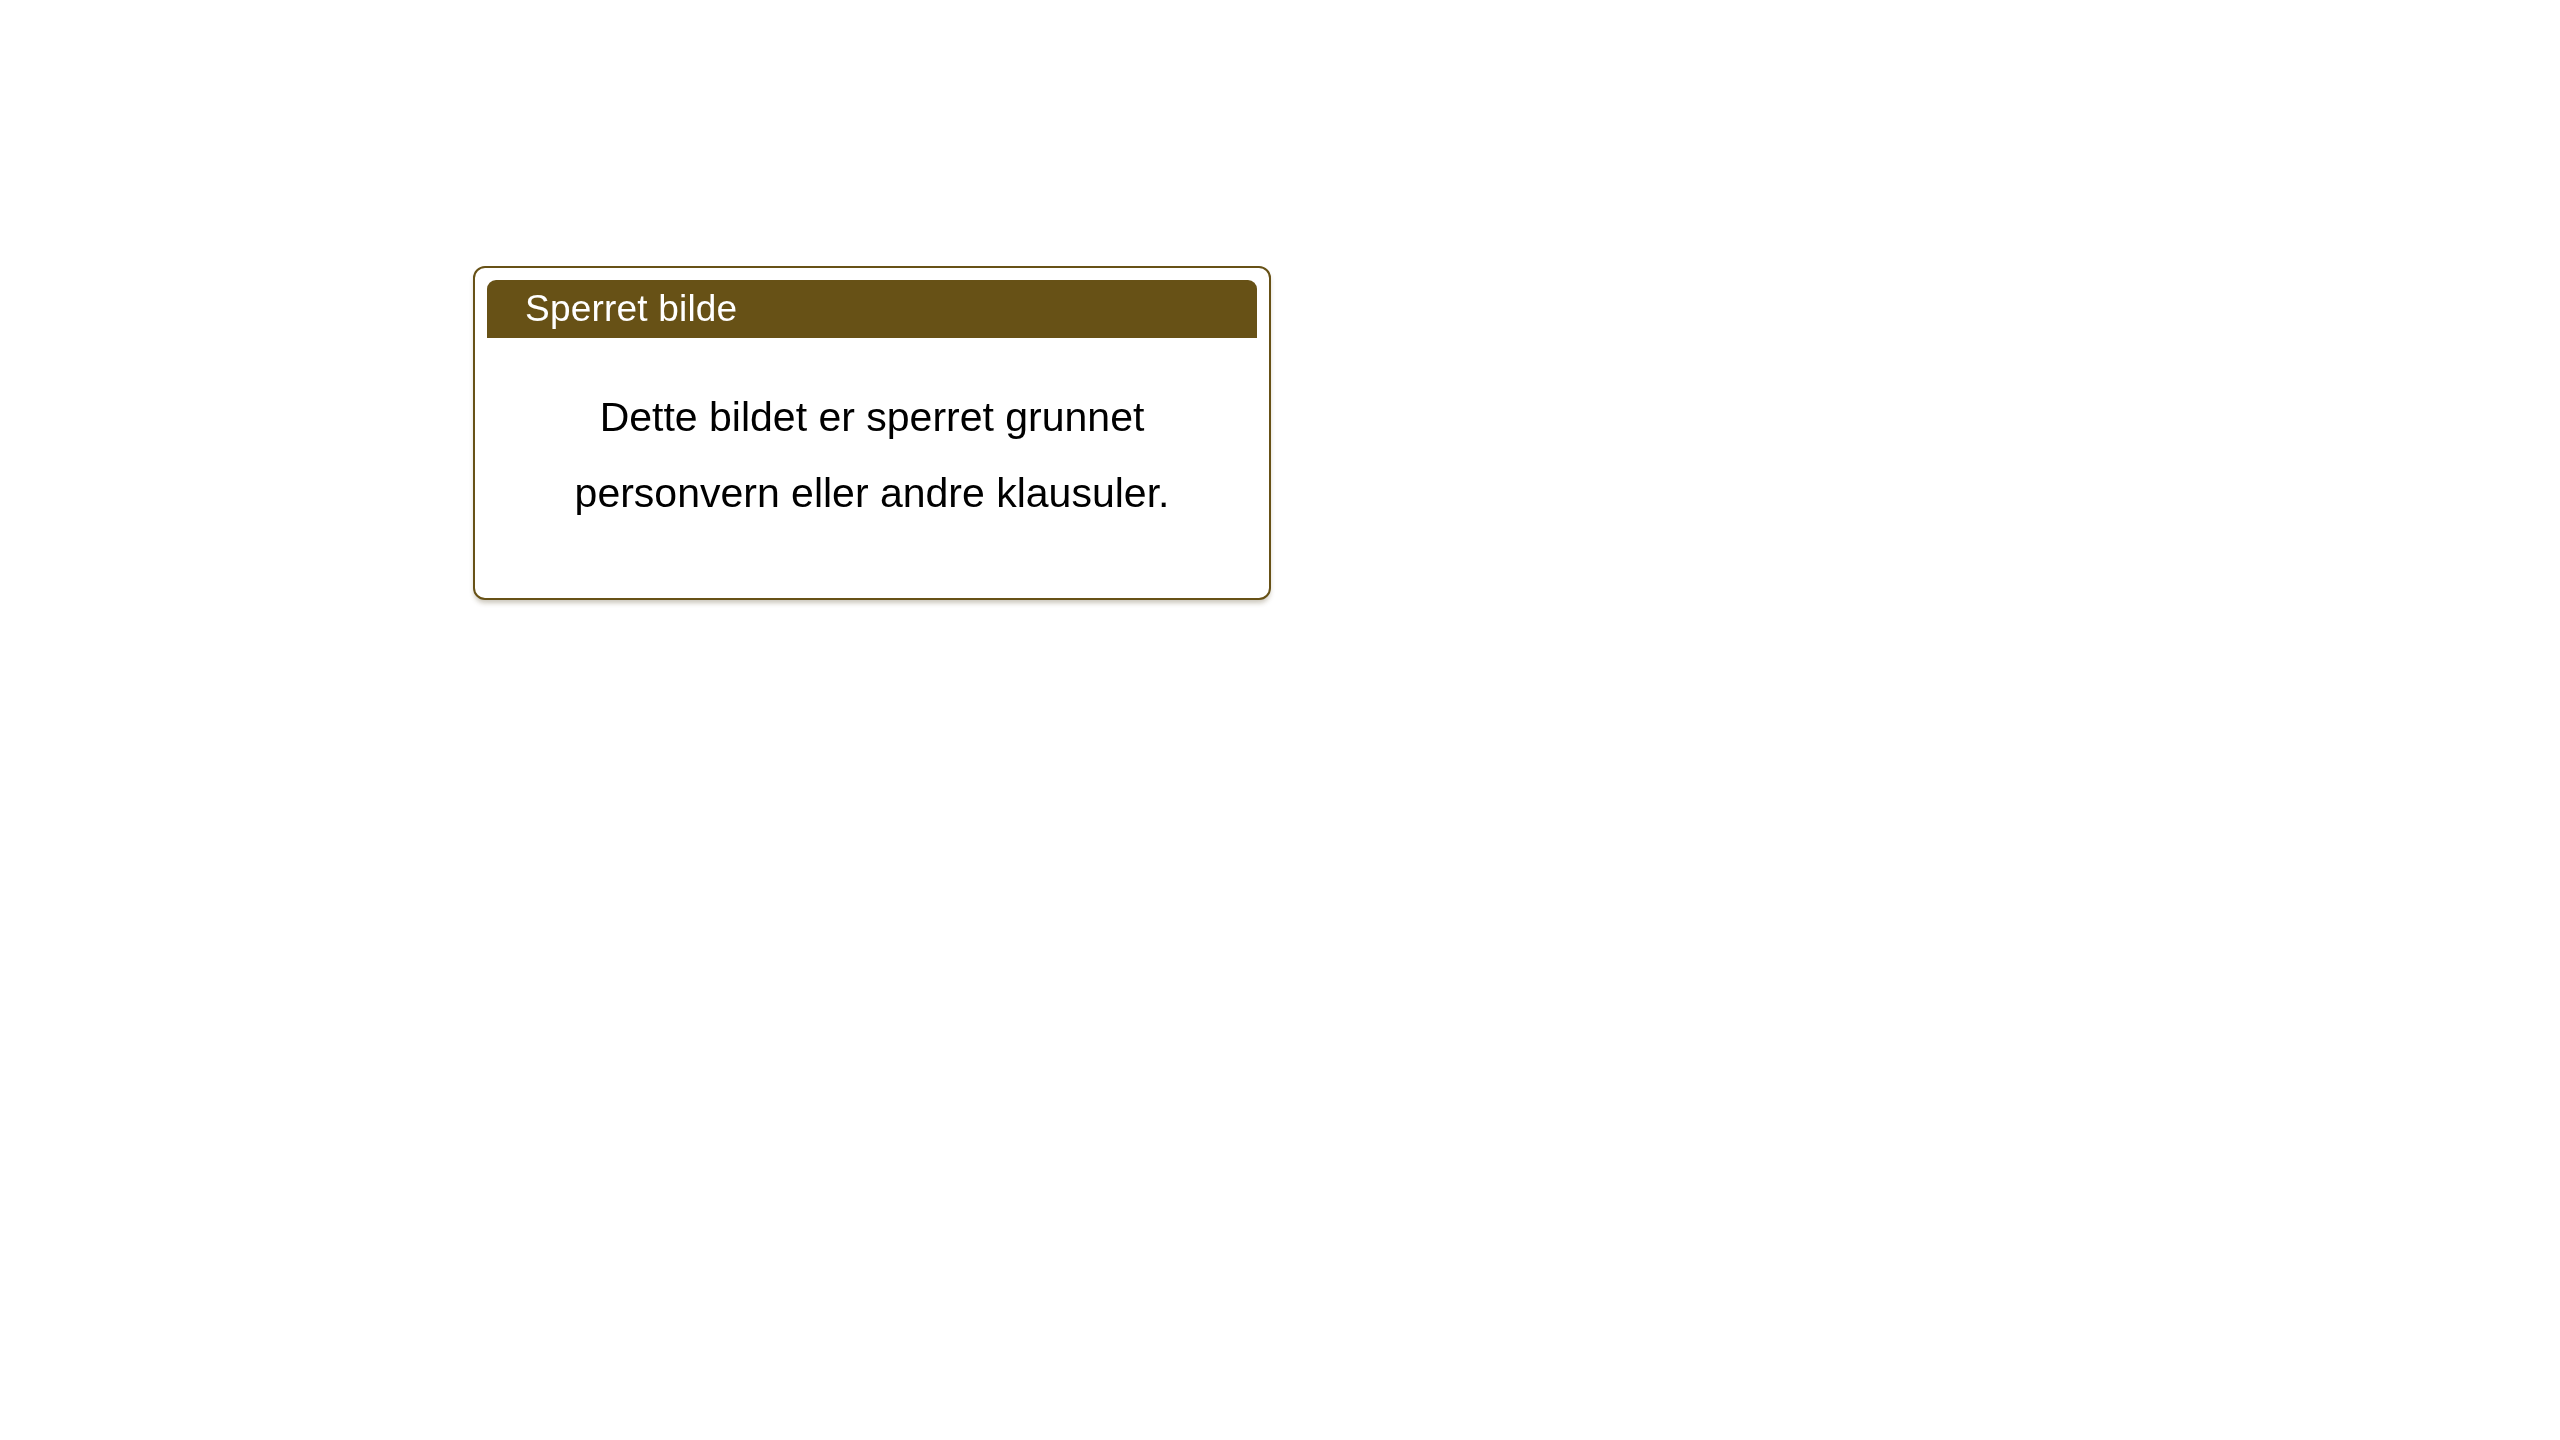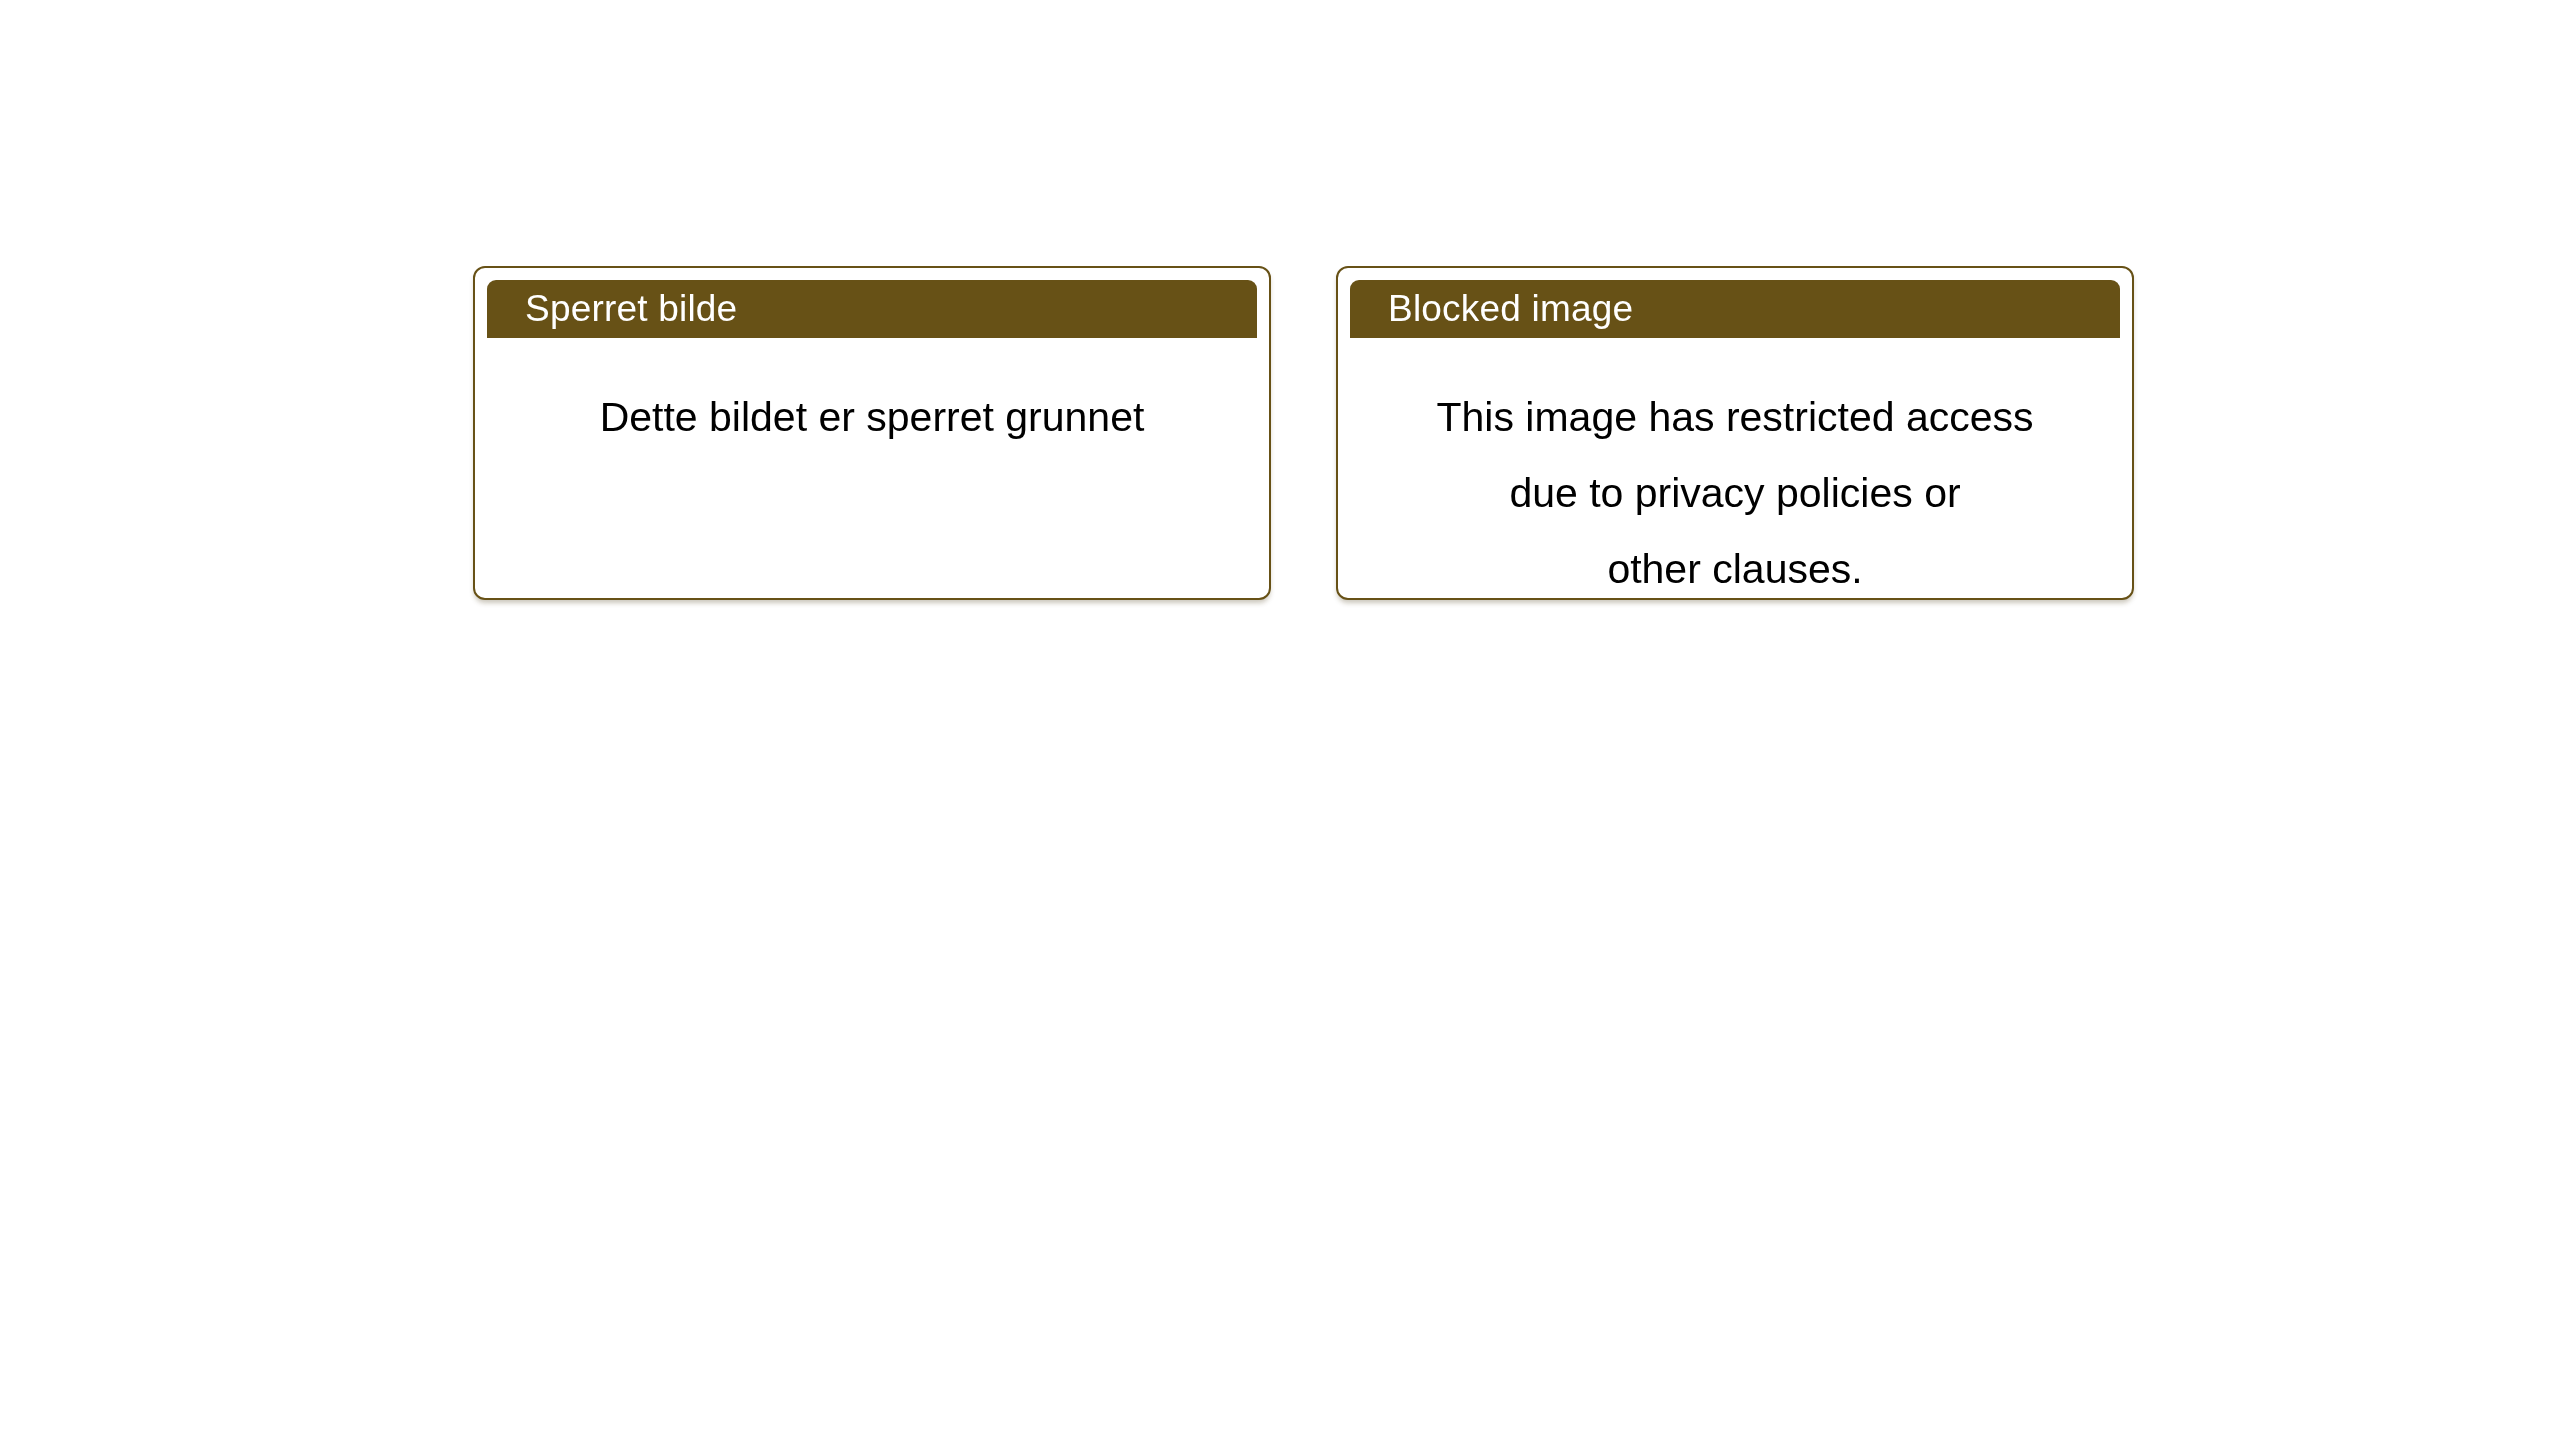--- a/index.html
+++ b/index.html
@@ -66,27 +66,18 @@
 <body>
 
 <div class="canvas">
 
   <section class="card card-left">
     <header class="card-header">
       <span class="card-title">Sperret bilde</span>
     </header>
     <div class="card-body">
       <div class="body-line">Dette bildet er sperret grunnet</div>
+      <div class="body-line">personvern eller andre klausuler.</div>
     </div>
   </section>
 
-  <section class="card card-right">
-    <header class="card-header">
-      <span class="card-title">Blocked image</span>
-    </header>
-    <div class="card-body">
-      <div class="body-line">This image has restricted access</div>
-      <div class="body-line">due to privacy policies or</div>
-      <div class="body-line">other clauses.</div>
-    </div>
-  </section>
 
 </div>
 
 </body></html>

